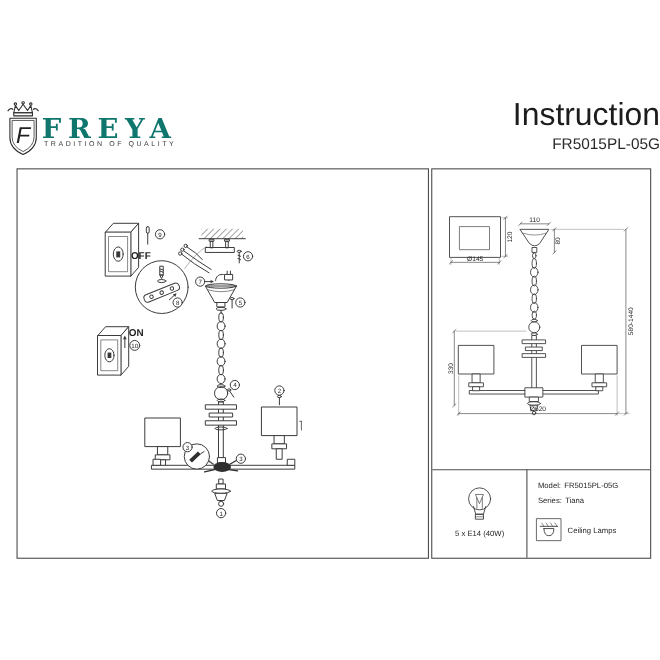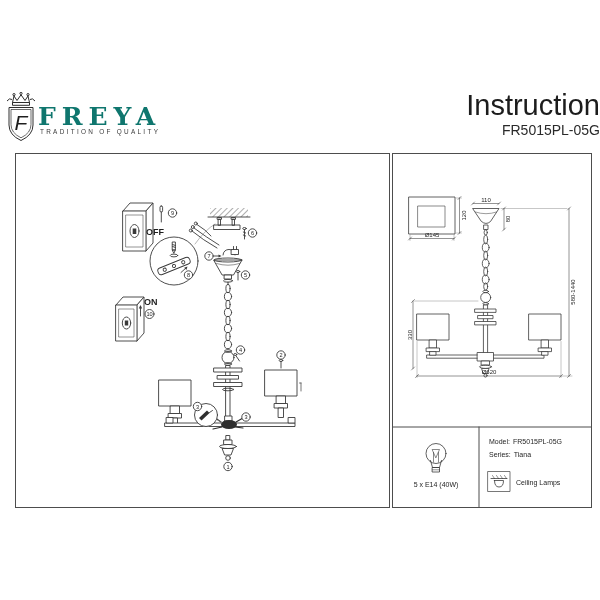--- a/index.html
+++ b/index.html
@@ -10,21 +10,21 @@
   .logo-mark{position:absolute;left:0;top:2px;}
   .brand{position:absolute;left:34px;top:12px;font-family:"DejaVu Serif",serif;
          font-size:25px;letter-spacing:6px;color:#0f766e;font-weight:600;white-space:nowrap;}
   .tagline{position:absolute;left:36px;top:38px;font-size:6.4px;letter-spacing:2.3px;
            color:#3a3a3a;white-space:nowrap;}
   .title-block{position:absolute;left:0;top:91px;width:600px;text-align:right;}
   .title{font-size:29px;color:#1c1c1c;line-height:1;}
   .subtitle{font-size:14px;color:#2a2a2a;margin-top:3px;line-height:1;}
   
   .panel{position:absolute;top:153px;height:355px;border:1px solid #4d4d4d;background:#fff;box-sizing:border-box;}
-  .panel-left{left:15px;width:375px;padding-left:27px;}
+  .panel-left{left:15px;width:375px;}
   .panel-right{left:392px;width:200px;}
   svg{display:block;}
   svg text{font-family:"Liberation Sans",sans-serif;fill:#1e1e1e;stroke:none;}
   .lbl{font-size:9px;font-weight:bold;}
   .num{font-size:5.6px;text-anchor:middle;}
   .dim{font-size:6px;text-anchor:middle;}
   .spec{font-size:7px;}
   .spec-mid{font-size:7px;text-anchor:middle;}
 </style>
 </head>

